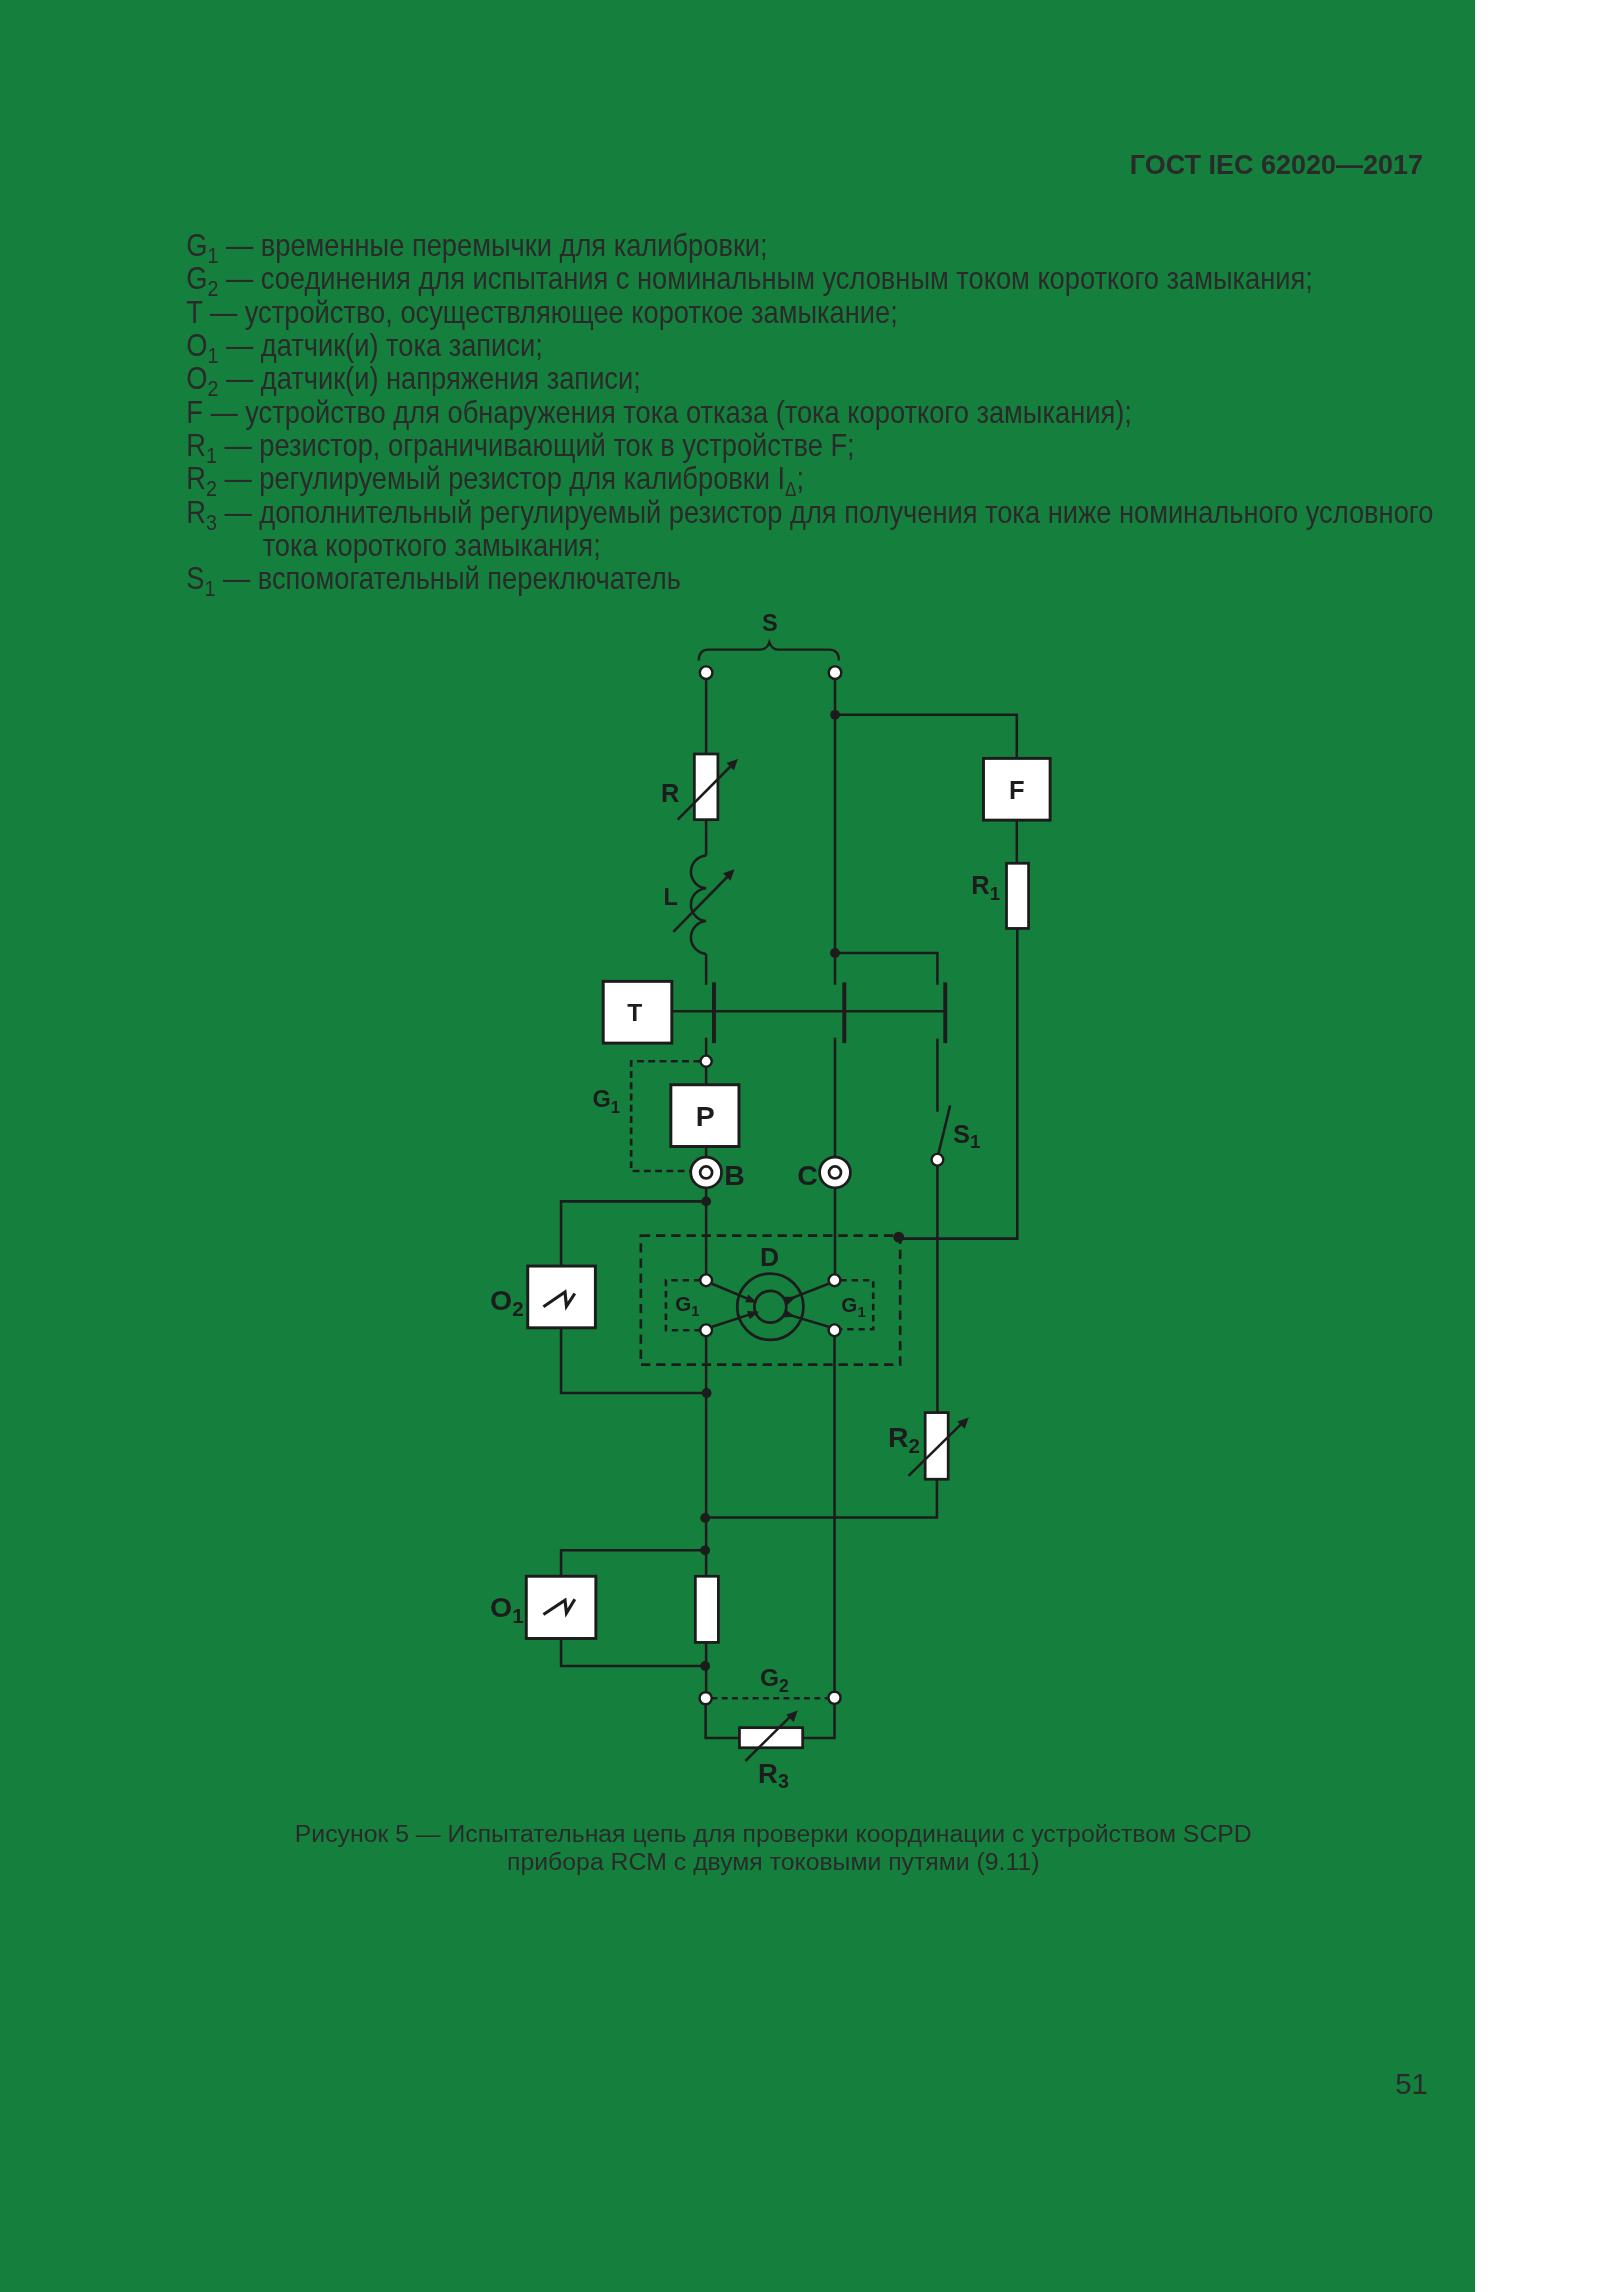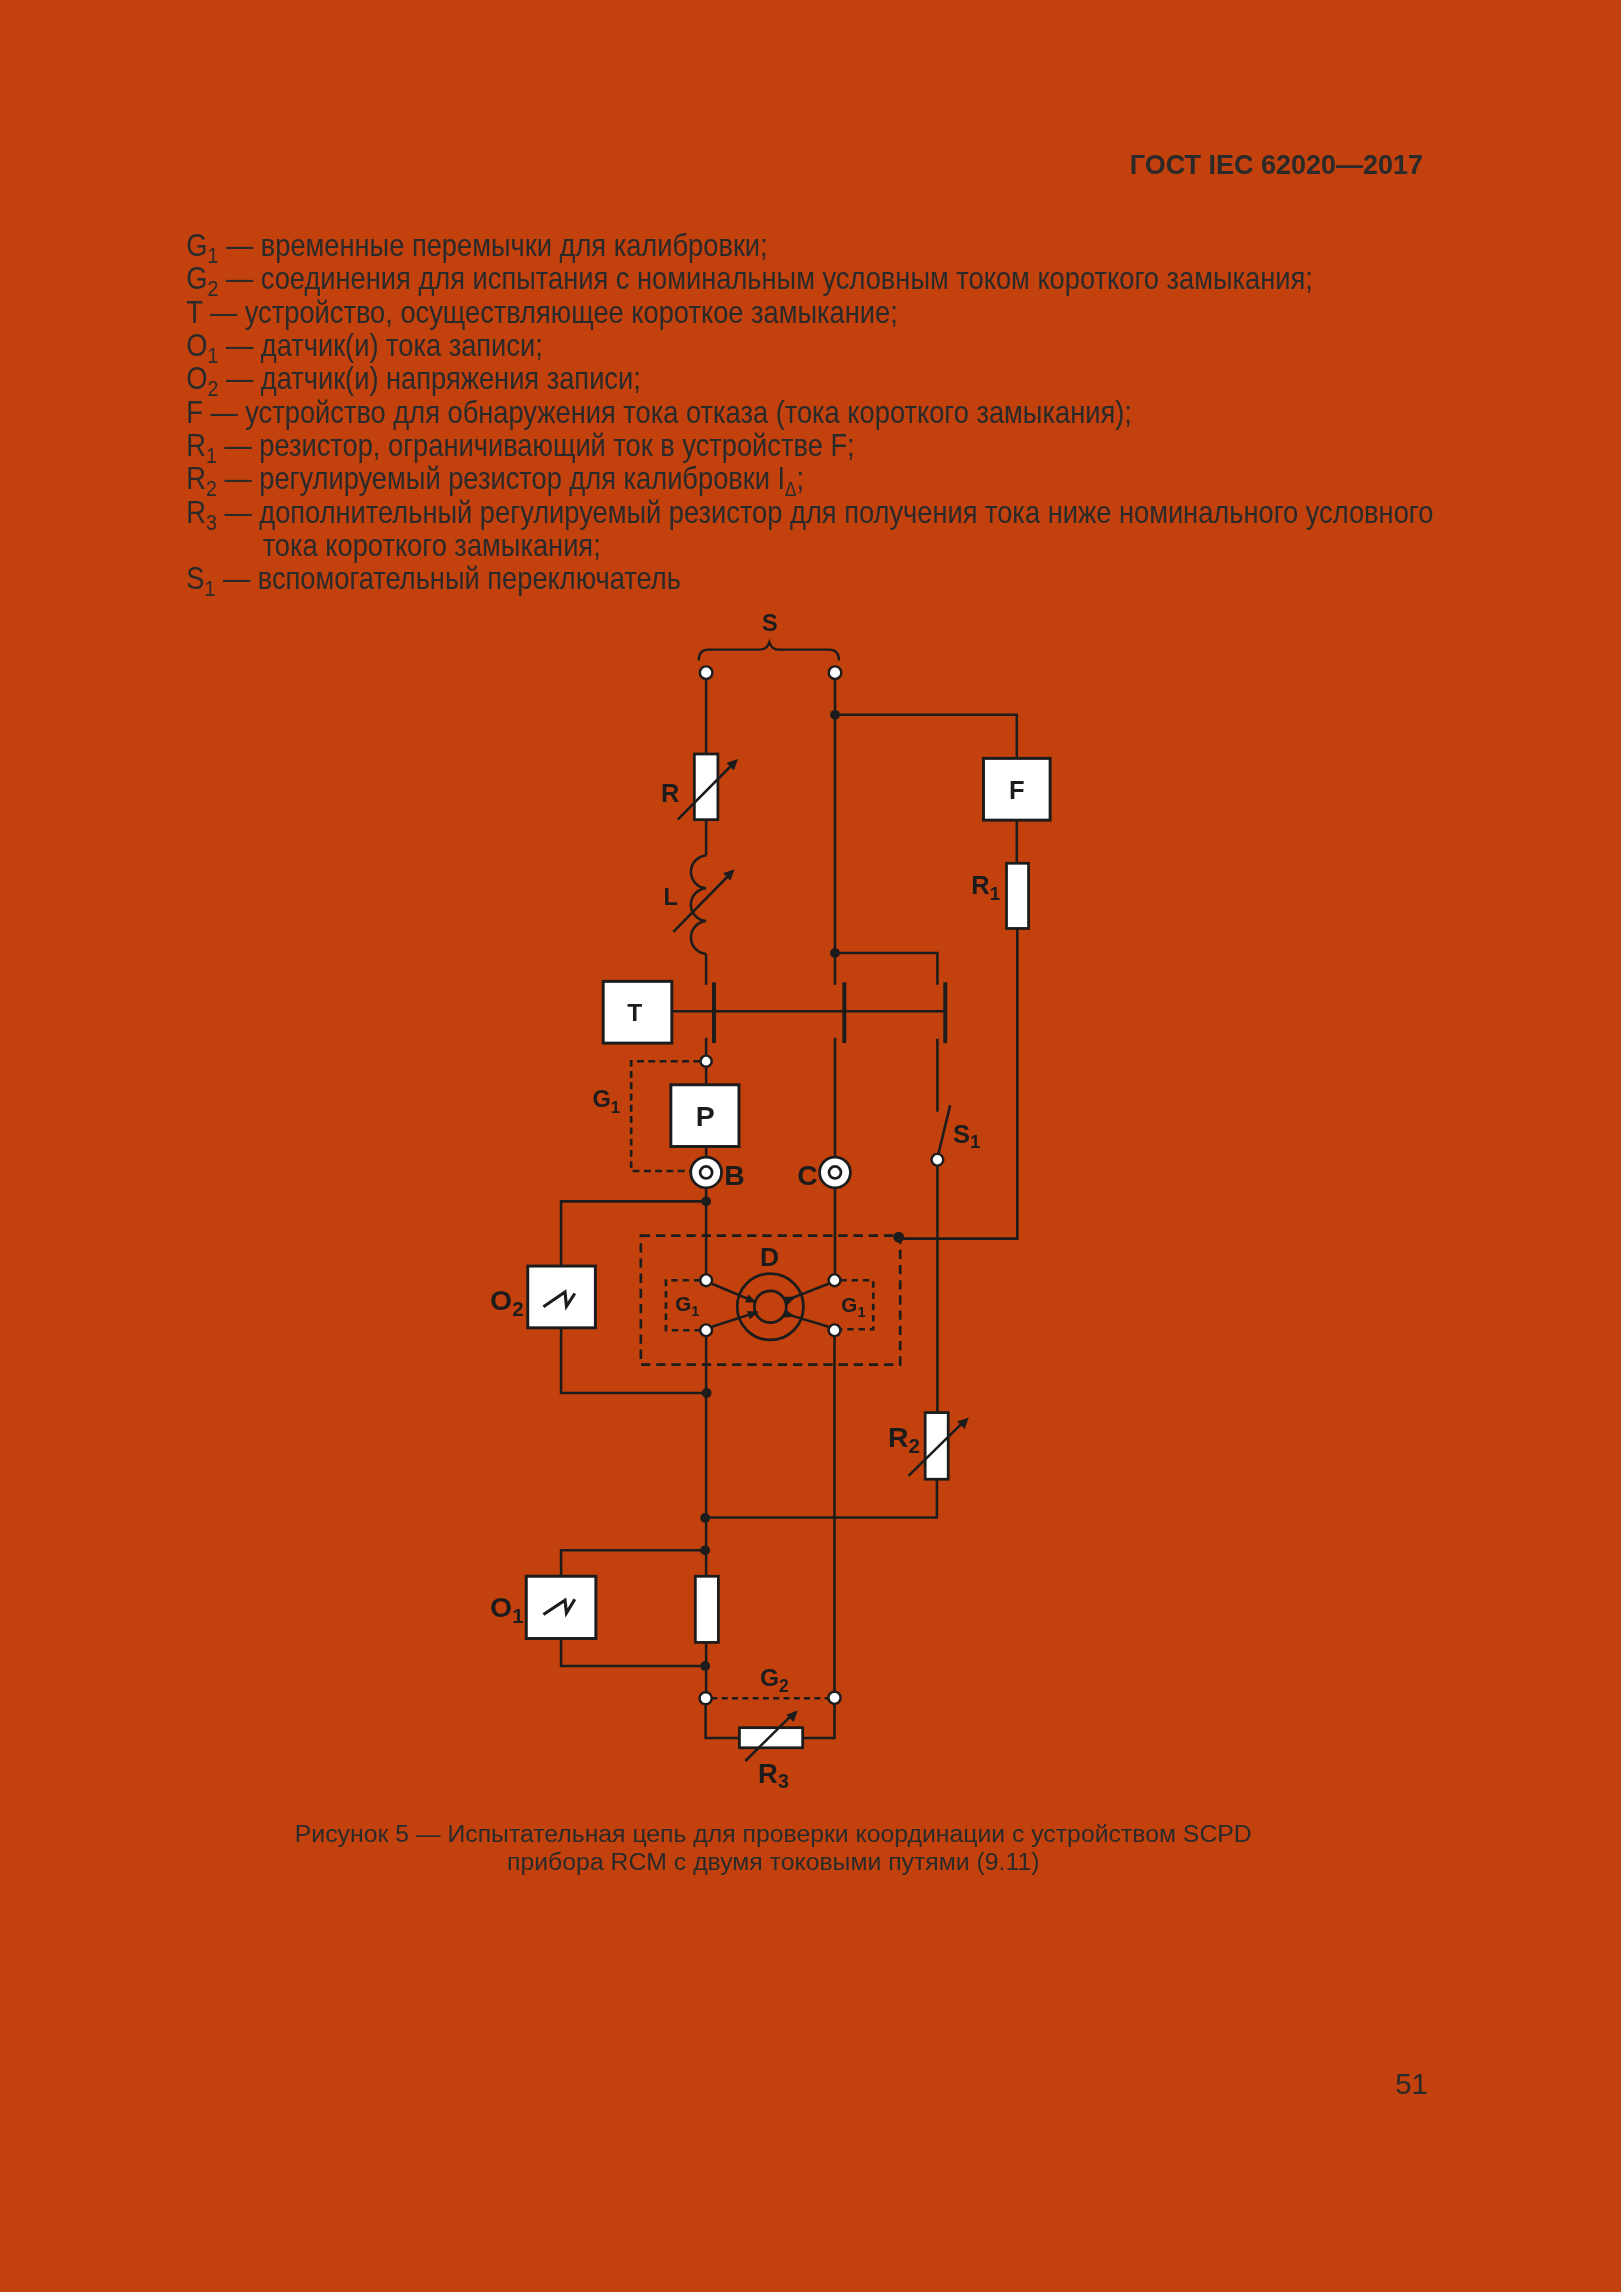--- a/index.html
+++ b/index.html
@@ -1,16 +1,16 @@
 <!DOCTYPE html>
 <html><head>
 <meta charset="utf-8">
 <style>
   html,body{margin:0;padding:0;background:#fff;}
-  .page{position:relative;width:1621px;height:2293px;background:#c2410c;overflow:hidden;
+  .page{position:relative;width:1475px;height:2293px;background:#15803d;overflow:hidden;
         font-family:"Liberation Sans",sans-serif;}
   svg text{font-family:"Liberation Sans",sans-serif;}
 </style>
 </head>
 <body>
 <div class="page">
 <svg width="1621" height="2293" viewBox="0 0 1654 2339">
 
 <g fill="#2a2a2a" font-size="32">
   <text transform="translate(1452,177) scale(0.95,1)" text-anchor="end" font-weight="bold" font-size="29">ГОСТ IEC 62020—2017</text>

